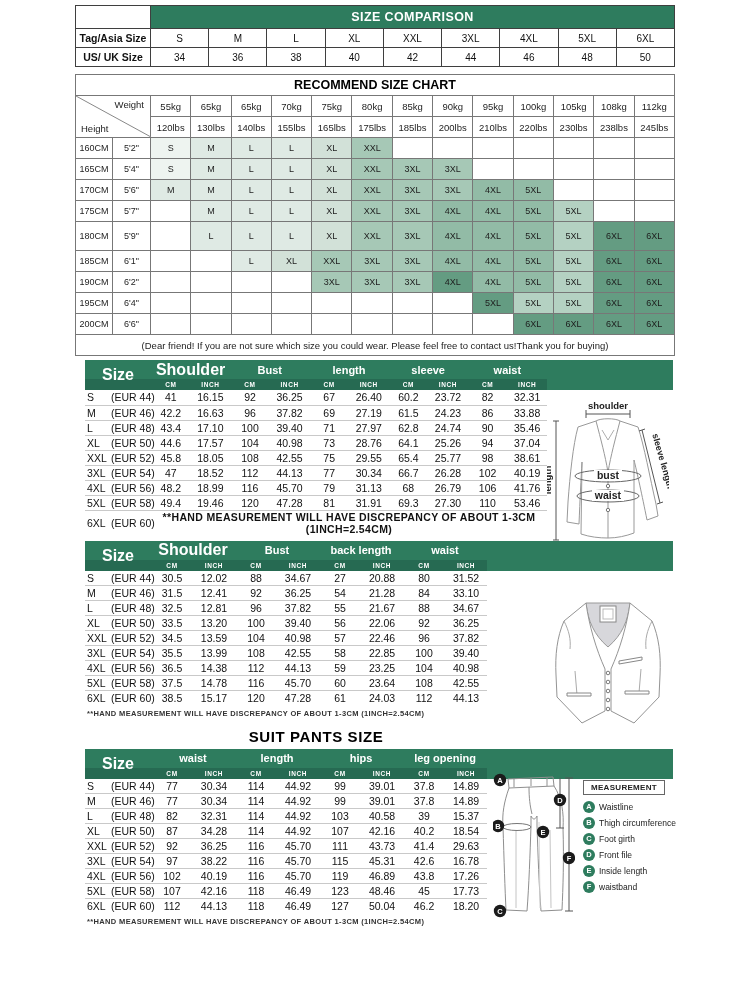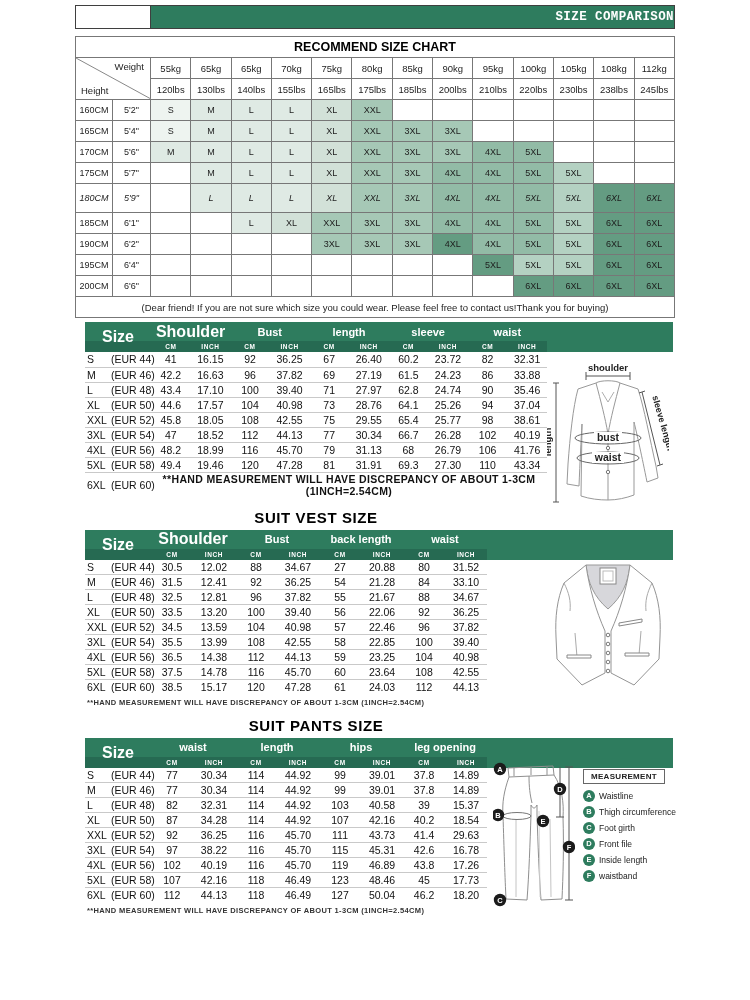--- a/index.html
+++ b/index.html
@@ -6,21 +6,21 @@
     --green:#2e7c5e; --green-dark:#266a52; --border:#3f3f3f; --rowline:#c9c9c9; --badge:#1b1b1b;
   }
   *{box-sizing:border-box;}
   html,body{margin:0;padding:0;}
   body{width:750px;height:1000px;background:#fff;color:#111;
        font-family:"Liberation Sans", sans-serif; overflow:hidden;}
   table{border-collapse:collapse;table-layout:fixed;}
 
   
   .cmp{width:600px;margin:5px 0 0 75px;}
-  .cmp td{border:1px solid var(--border);text-align:right;height:19px;font-size:10px;padding:0;font-family:Liberation Mono, monospace;}
+  .cmp td{border:1px solid var(--border);text-align:center;height:19px;font-size:10px;padding:0;}
   .cmp td.titlebar{background:var(--green);color:#fff;font-size:12.5px;font-weight:700;height:23px;letter-spacing:.4px;}
   .cmp td.rowlab{font-size:10.5px;font-weight:700;}
 
   
   .rec{width:600px;margin:7px 0 0 75px;}
   .rec td{border:1px solid #777;text-align:center;height:20px;font-size:9px;padding:0;color:#1d1d1d;}
   .rec td.rtitle{font-size:12.5px;font-weight:700;height:21px;color:#000;}
   .rec td.rnote{font-size:9.5px;height:21px;color:#222;}
   .rec td.corner{position:relative;padding:0;}
   .rec .cw{position:absolute;top:3px;right:6px;font-size:9.5px;}
@@ -65,20 +65,44 @@
 <body>
 
 <table class="cmp">
   <colgroup>
       <col style="width:75px">
     </colgroup>
   <tbody>
       <tr>
         <td></td>
         <td class="titlebar" colspan="9">SIZE COMPARISON</td>
+      </tr>
+      <tr>
+        <td class="rowlab">Tag/Asia Size</td>
+        <td>S</td>
+        <td>M</td>
+        <td>L</td>
+        <td>XL</td>
+        <td>XXL</td>
+        <td>3XL</td>
+        <td>4XL</td>
+        <td>5XL</td>
+        <td>6XL</td>
+      </tr>
+      <tr>
+        <td class="rowlab">US/ UK Size</td>
+        <td>34</td>
+        <td>36</td>
+        <td>38</td>
+        <td>40</td>
+        <td>42</td>
+        <td>44</td>
+        <td>46</td>
+        <td>48</td>
+        <td>50</td>
       </tr>
     </tbody>
 </table>
 
 <table class="rec">
   <colgroup>
       <col style="width:37px">
       <col style="width:38px">
     </colgroup>
   <tbody>
@@ -183,21 +207,21 @@
         <td style="background: rgb(210, 225, 216);">XL</td>
         <td style="background: rgb(166, 200, 182);">XXL</td>
         <td style="background: rgb(166, 200, 182);">3XL</td>
         <td style="background: rgb(146, 187, 166);">4XL</td>
         <td style="background: rgb(146, 187, 166);">4XL</td>
         <td style="background: rgb(146, 187, 166);">5XL</td>
         <td style="background: rgb(180, 209, 194);">5XL</td>
         <td style="background: rgb(255, 255, 255);"></td>
         <td style="background: rgb(255, 255, 255);"></td>
       </tr>
-      <tr style="height: 29px; font-style: italic;">
+      <tr style="height: 29px;">
         <td class="hcm">180CM</td>
         <td class="hft">5'9"</td>
         <td style="background: rgb(255, 255, 255);"></td>
         <td style="background: rgb(223, 234, 228);">L</td>
         <td style="background: rgb(223, 234, 228);">L</td>
         <td style="background: rgb(223, 234, 228);">L</td>
         <td style="background: rgb(210, 225, 216);">XL</td>
         <td style="background: rgb(166, 200, 182);">XXL</td>
         <td style="background: rgb(166, 200, 182);">3XL</td>
         <td style="background: rgb(146, 187, 166);">4XL</td>
@@ -416,21 +440,21 @@
           <td class="c-size"><span class="code">5XL</span><span class="eur">(EUR 58)</span></td>
           <td>49.4</td>
           <td>19.46</td>
           <td>120</td>
           <td>47.28</td>
           <td>81</td>
           <td>31.91</td>
           <td>69.3</td>
           <td>27.30</td>
           <td>110</td>
-          <td>43.34</td>
+          <td>53.46</td>
         </tr>
         <tr>
           <td class="c-size"><span class="code">6XL</span><span class="eur">(EUR 60)</span></td>
           <td class="note-inline" colspan="10">**HAND MEASUREMENT WILL HAVE DISCREPANCY OF ABOUT 1-3CM (1INCH=2.54CM)</td>
         </tr>
       </tbody>
   </table>
 
   <div class="coat-diagram">
     <svg width="122" height="152" viewBox="0 0 122 152">
@@ -468,21 +492,20 @@
         <text transform="translate(4,80) rotate(-90)" text-anchor="middle" font-size="9.5" font-weight="600">length</text>
         <text x="61" y="79" text-anchor="middle" font-size="10.5" font-weight="700">bust</text>
         <text x="61" y="99" text-anchor="middle" font-size="10.5" font-weight="700">waist</text>
         <text transform="translate(113,62) rotate(74)" text-anchor="middle" font-size="9" font-weight="600">sleeve length</text>
       </g>
     </svg>
   </div>
 </div>
 
 <div class="sec" style="margin-top:6px;">
-  <div class="sec-title">SUIT VEST SIZE</div>
   <table class="sizes">
     <colgroup>
       <col style="width:66px">
       <col style="width:42px">
         <col style="width:42px">
         <col style="width:42px">
         <col style="width:42px">
       <col style="width:42px">
         <col style="width:42px">
         <col style="width:42px">

